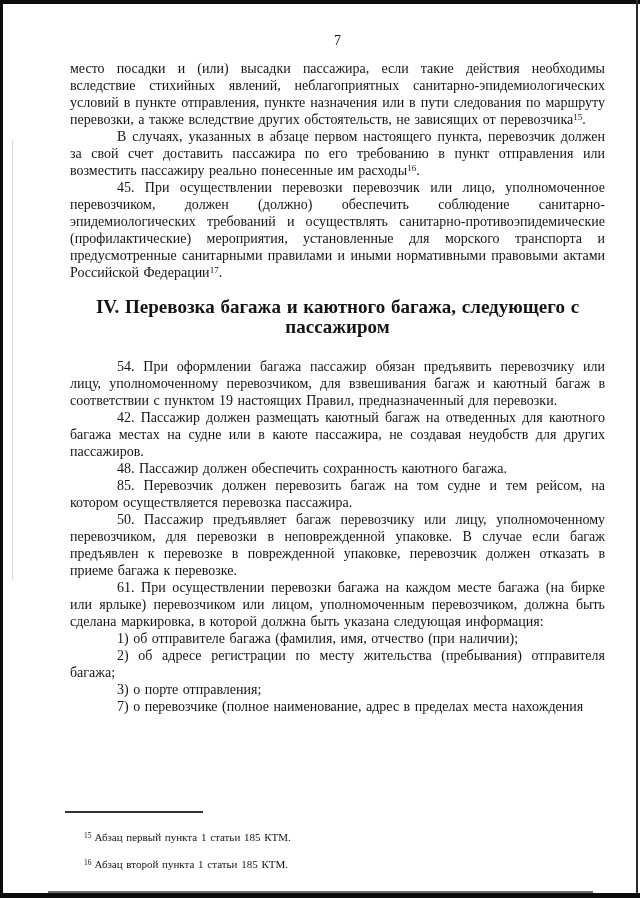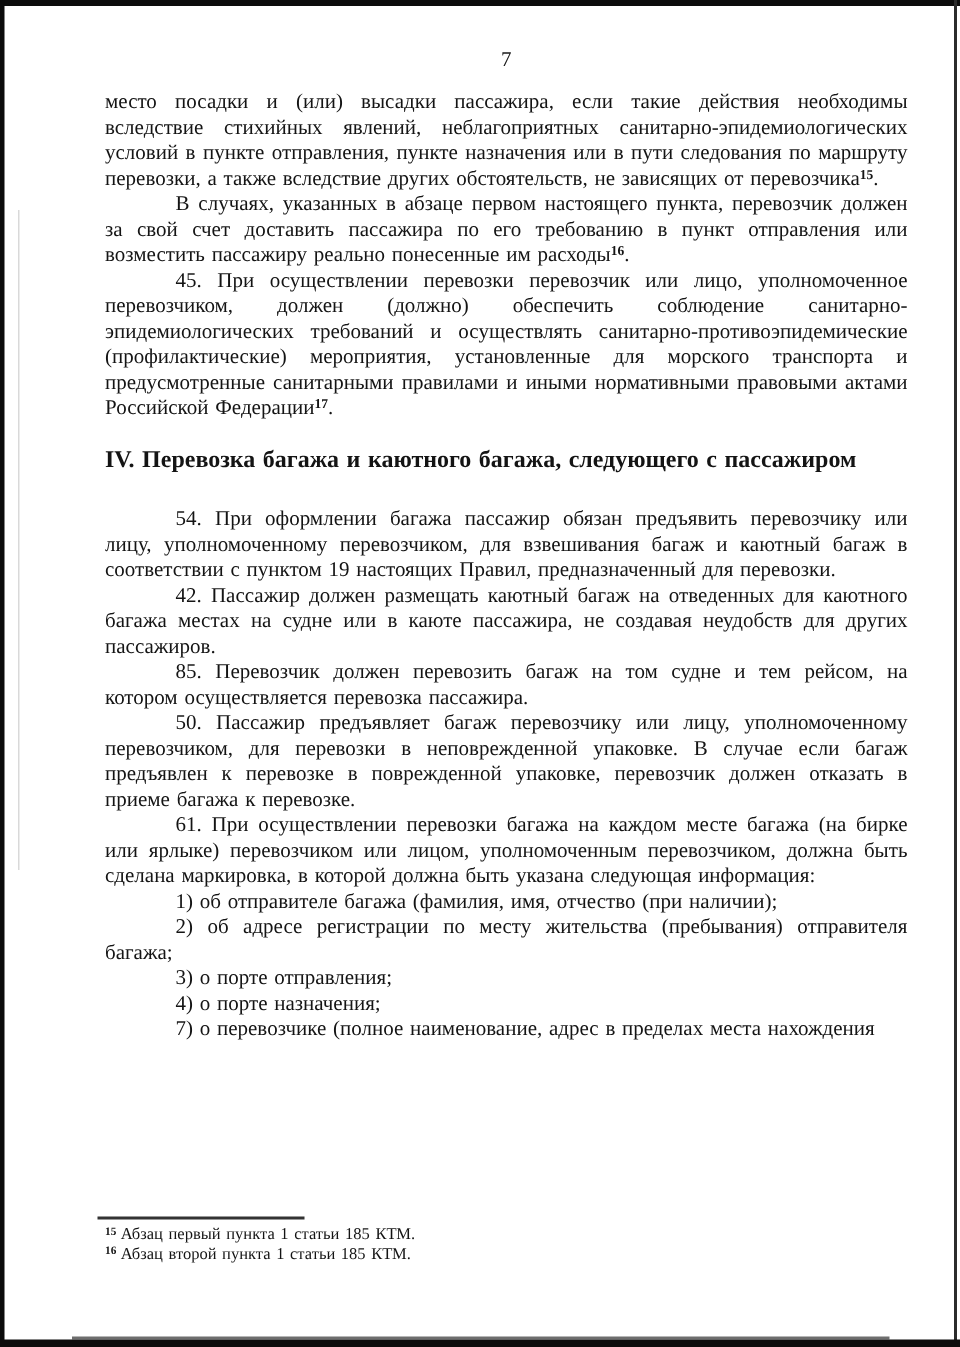--- a/index.html
+++ b/index.html
@@ -55,38 +55,38 @@
     font-size: 14px;
     line-height: 17px;
     text-align: justify;
     word-spacing: 1px;
   }
   .para.indent { text-indent: 47px; }
   sup.fnref {
     font-size: 9px;
     line-height: 0;
     vertical-align: 4px;
-    font-weight: bold;
   }
   .section-heading {
     margin: 16px 0 21px 0;
-    font-size: 16px;
+    font-size: 19px;
     line-height: 20px;
     font-weight: bold;
+    text-align: center;
     text-indent: 0;
   }
   .footnote-separator {
     position: absolute; top: 811px; left: 65px; width: 138px; height: 2px;
     background: #333333;
   }
   .footnotes {
     position: absolute; top: 817px; left: 70px; right: 35px;
   }
   .footnote {
-    margin: 0;
+    margin: 14px;
     font-size: 11px;
     line-height: 13px;
     text-align: justify;
     word-spacing: 1px;
   }
   .footnote sup.fnref {
     font-size: 7.5px;
     vertical-align: 3px;
     margin-right: 3px;
   }
@@ -108,27 +108,27 @@
     <p class="para"><span>место посадки и (или) высадки пассажира, если такие действия необходимы вследствие стихийных явлений, неблагоприятных санитарно-эпидемиологических условий в пункте отправления, пункте назначения или в пути следования по маршруту перевозки, а также вследствие других обстоятельств, не зависящих от перевозчика</span><sup class="fnref">15</sup><span>.</span></p>
 
     <p class="para indent"><span>В случаях, указанных в абзаце первом настоящего пункта, перевозчик должен за свой счет доставить пассажира по его требованию в пункт отправления или возместить пассажиру реально понесенные им расходы</span><sup class="fnref">16</sup><span>.</span></p>
 
     <p class="para indent"><span>45. При осуществлении перевозки перевозчик или лицо, уполномоченное перевозчиком, должен (должно) обеспечить соблюдение санитарно-эпидемиологических требований и осуществлять санитарно-противоэпидемические (профилактические) мероприятия, установленные для морского транспорта и предусмотренные санитарными правилами и иными нормативными правовыми актами Российской Федерации</span><sup class="fnref">17</sup><span>.</span></p>
 
     <p class="para section-heading">IV. Перевозка багажа и каютного багажа, следующего с пассажиром</p>
 
     <p class="para indent">54. При оформлении багажа пассажир обязан предъявить перевозчику или лицу, уполномоченному перевозчиком, для взвешивания багаж и каютный багаж в соответствии с пунктом 19 настоящих Правил, предназначенный для перевозки.</p>
     <p class="para indent">42. Пассажир должен размещать каютный багаж на отведенных для каютного багажа местах на судне или в каюте пассажира, не создавая неудобств для других пассажиров.</p>
+    <p class="para indent">48. Пассажир должен обеспечить сохранность каютного багажа.</p>
     <p class="para indent">85. Перевозчик должен перевозить багаж на том судне и тем рейсом, на котором осуществляется перевозка пассажира.</p>
     <p class="para indent">50. Пассажир предъявляет багаж перевозчику или лицу, уполномоченному перевозчиком, для перевозки в неповрежденной упаковке. В случае если багаж предъявлен к перевозке в поврежденной упаковке, перевозчик должен отказать в приеме багажа к перевозке.</p>
     <p class="para indent">61. При осуществлении перевозки багажа на каждом месте багажа (на бирке или ярлыке) перевозчиком или лицом, уполномоченным перевозчиком, должна быть сделана маркировка, в которой должна быть указана следующая информация:</p>
     <p class="para indent">1) об отправителе багажа (фамилия, имя, отчество (при наличии);</p>
     <p class="para indent">2) об адресе регистрации по месту жительства (пребывания) отправителя багажа;</p>
     <p class="para indent">3) о порте отправления;</p>
-    <p class="para indent">4) о порте назначения;</p>
     <p class="para indent">7) о перевозчике (полное наименование, адрес в пределах места нахождения</p>
 
   </div>
 
   <div class="footnote-separator"></div>
 
   <div class="footnotes">
     <p class="footnote"><sup class="fnref">15</sup><span>Абзац первый пункта 1 статьи 185 КТМ.</span></p>
     <p class="footnote"><sup class="fnref">16</sup><span>Абзац второй пункта 1 статьи 185 КТМ.</span></p>
   </div>

